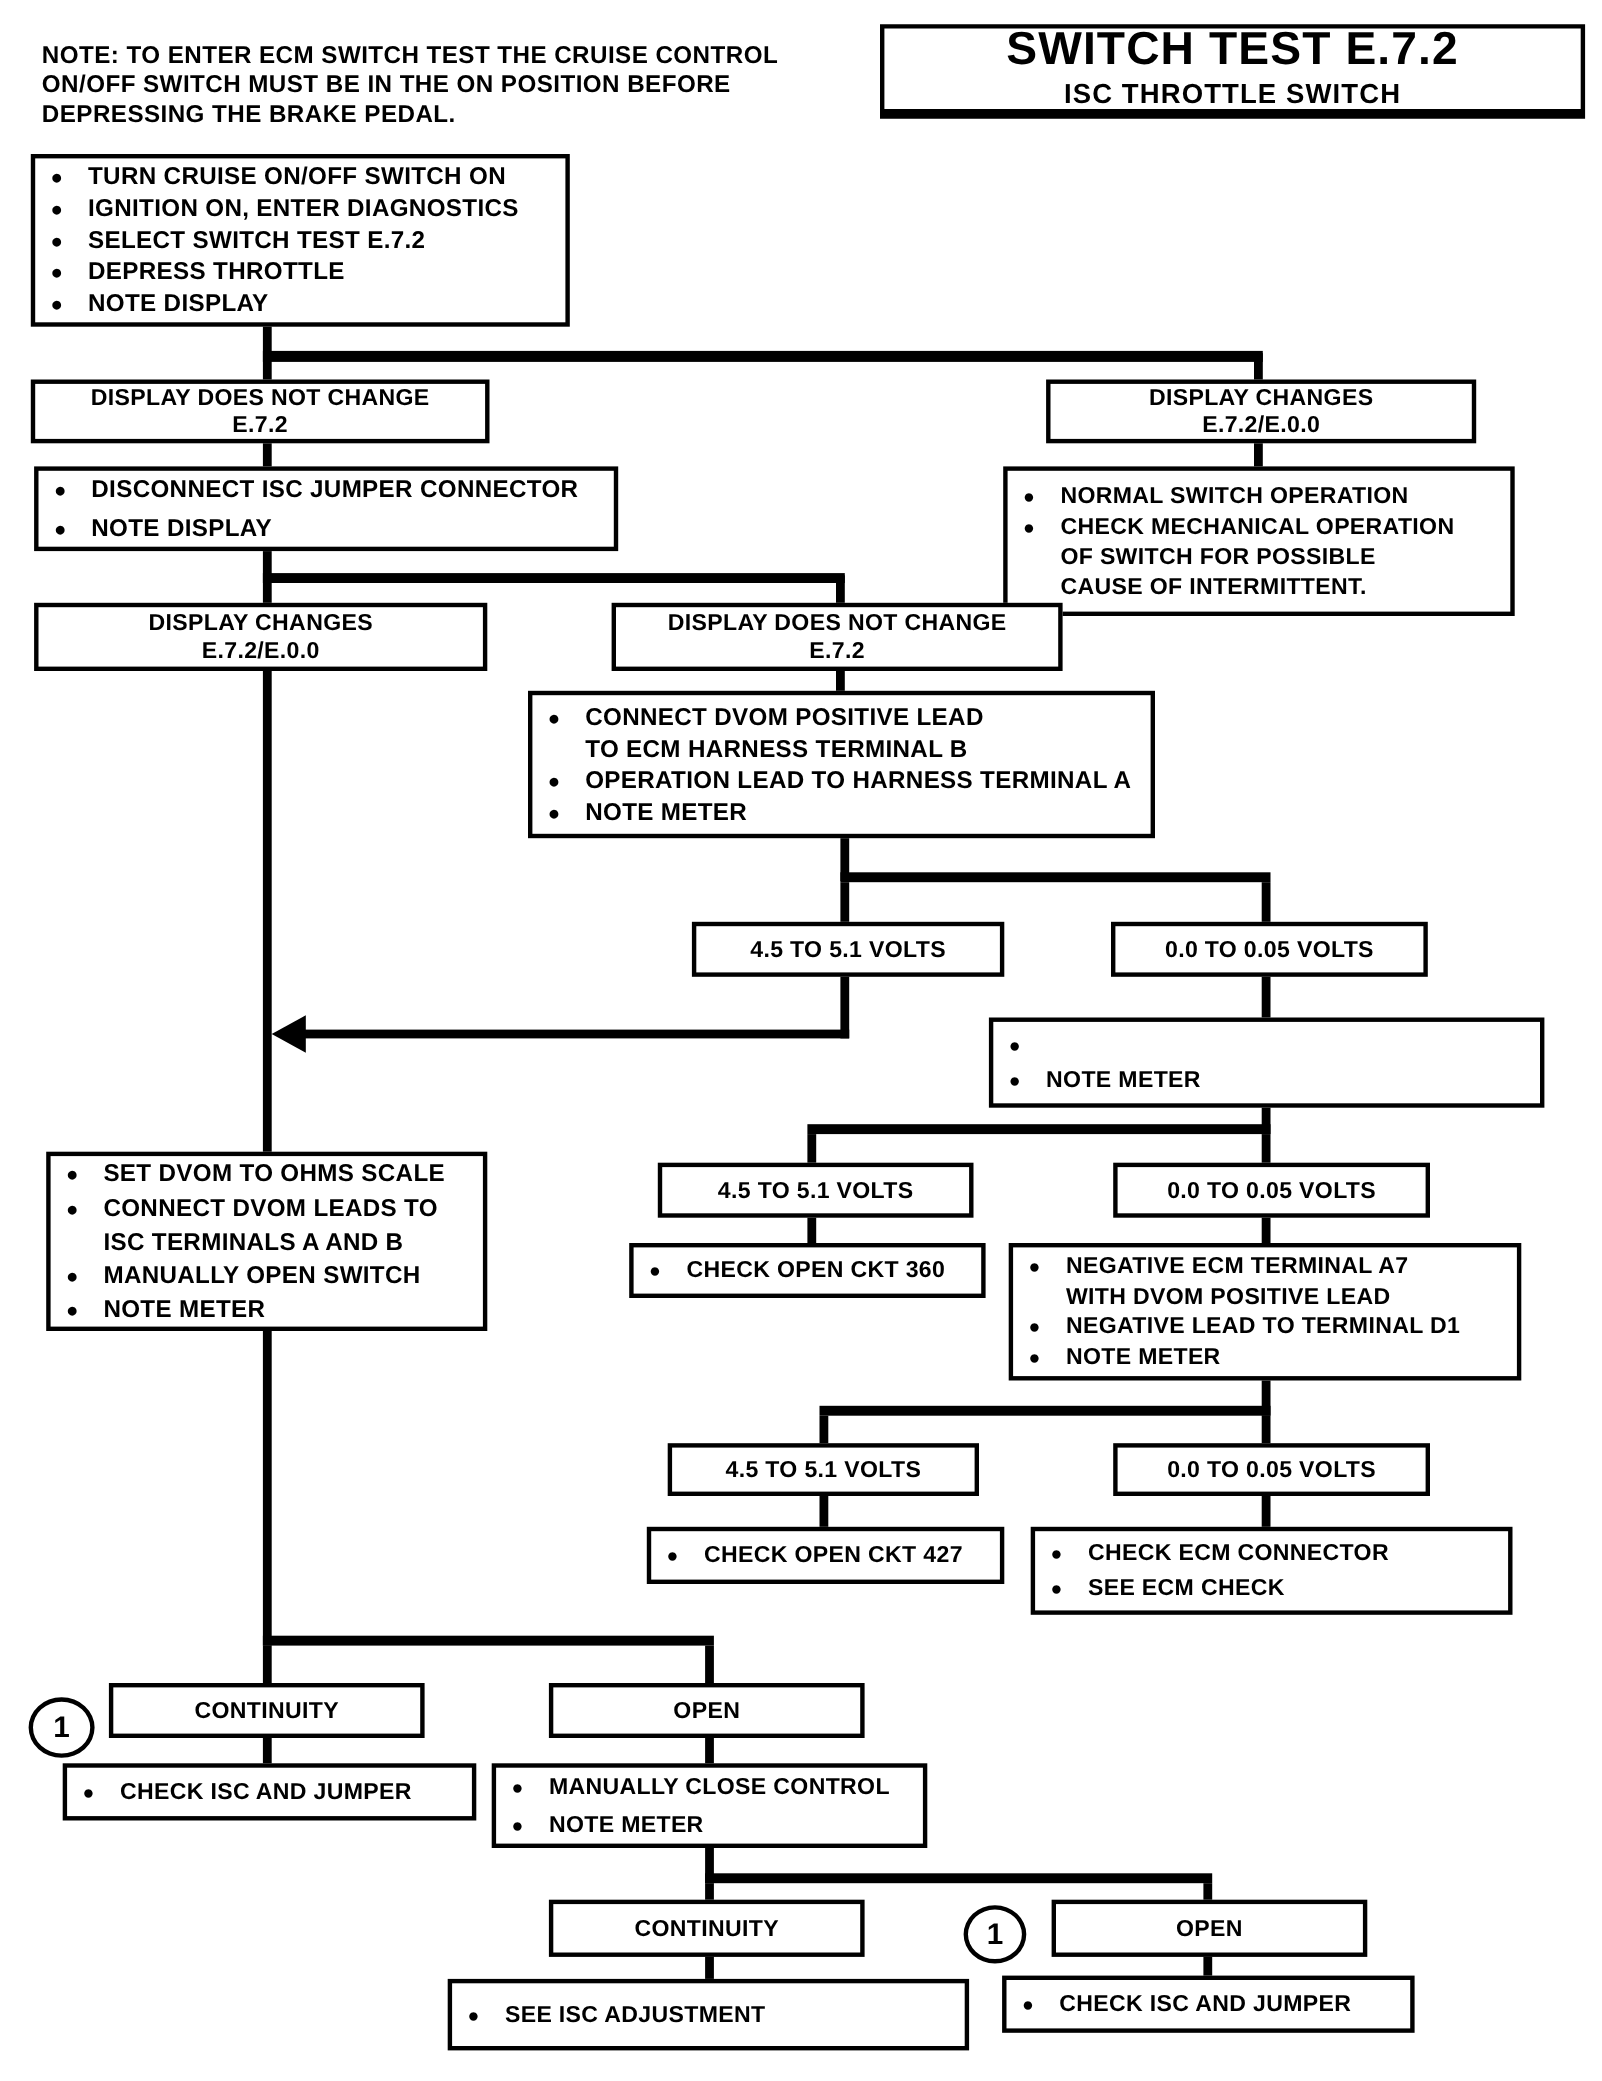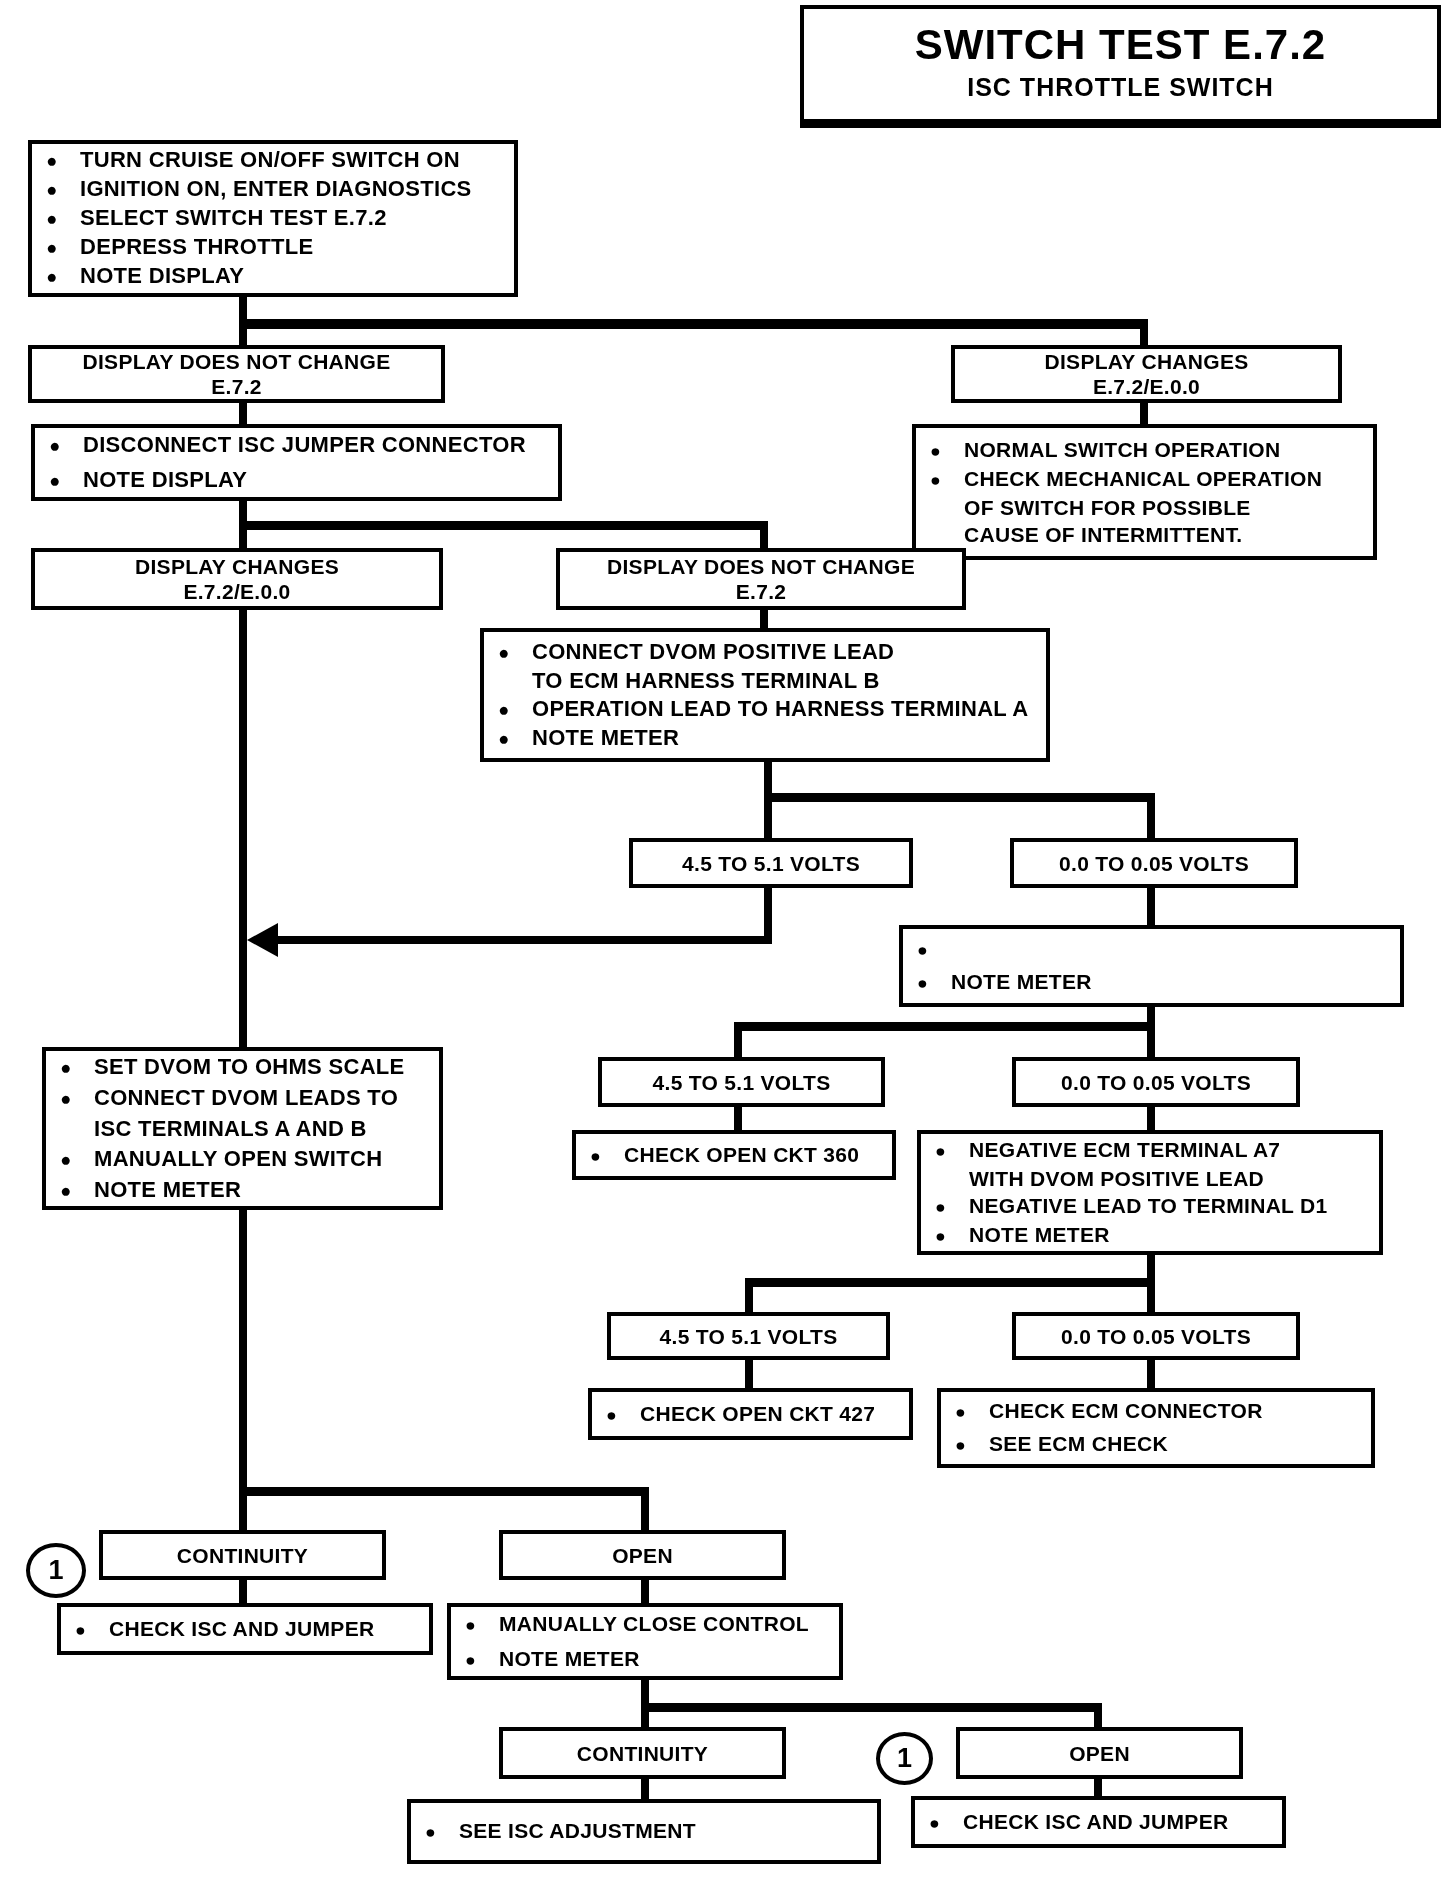--- a/index.html
+++ b/index.html
@@ -5,21 +5,21 @@
   html,body{margin:0;padding:0;background:#fff;}
   #canvas{
     position:relative;width:1456px;height:1892px;background:#fff;
     font-family:"Liberation Sans",sans-serif;color:#000;overflow:hidden;
   }
   .note{
     position:absolute;left:38px;top:36px;font-size:22px;font-weight:bold;
     line-height:27px;letter-spacing:.4px;white-space:pre;
   }
   .title-box{
-    position:absolute;left:800px;top:5px;width:641px;height:123px;
+    position:absolute;left:800px;top:22px;width:641px;height:86px;
     border:4px solid #000;border-bottom-width:9px;box-sizing:border-box;
     display:flex;flex-direction:column;align-items:center;justify-content:center;
   }
   .title-box .h1{font-size:42px;font-weight:800;line-height:46px;letter-spacing:1px;}
   .title-box .h2{font-size:25px;font-weight:700;line-height:38px;letter-spacing:1px;}
   .node{
     position:absolute;border:4px solid #000;box-sizing:border-box;background:#fff;
     display:flex;flex-direction:column;justify-content:center;font-weight:bold;
   }
   .node.left{align-items:flex-start;padding:4px 6px 4px 14px;}
@@ -36,20 +36,23 @@
   .circ{
     position:absolute;border:4px solid #000;border-radius:50%;background:#fff;
     display:flex;align-items:center;justify-content:center;
     font-size:27px;font-weight:bold;box-sizing:border-box;
   }
 </style>
 </head>
 <body>
 
 <div id="canvas">
+  <div class="note"><span>NOTE: TO ENTER ECM SWITCH TEST THE CRUISE CONTROL</span>
+<span>ON/OFF SWITCH MUST BE IN THE ON POSITION BEFORE</span>
+<span>DEPRESSING THE BRAKE PEDAL.</span></div>
 
   <div class="title-box">
     <div class="h1">SWITCH TEST E.7.2</div>
     <div class="h2">ISC THROTTLE SWITCH</div>
   </div>
 
   <div id="nodes-layer">
       <div class="node left" style="left: 28px; top: 140px; width: 490px; height: 157px; font-size: 22px;">
         <div class="line" style="line-height: 28px;">
           <span class="bullet">●</span>

